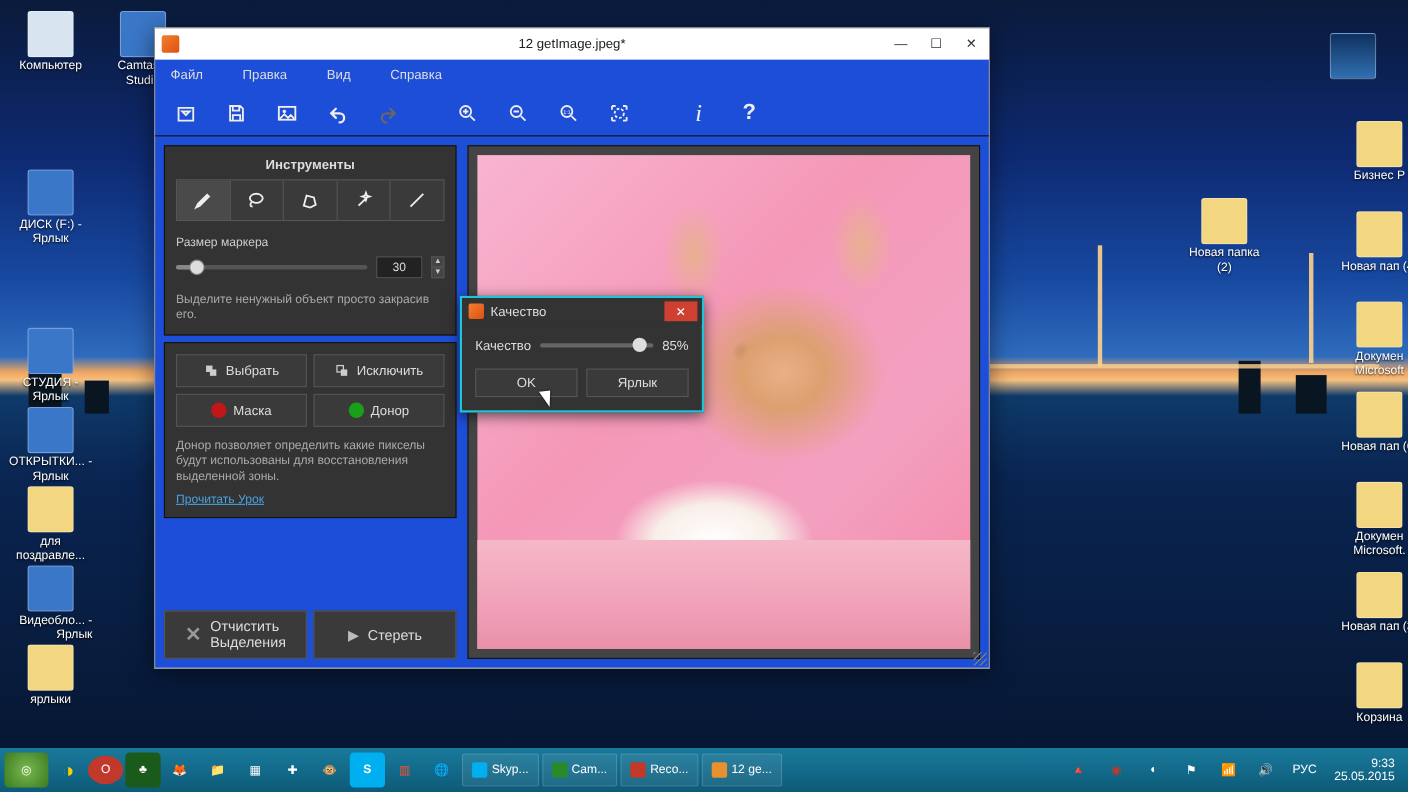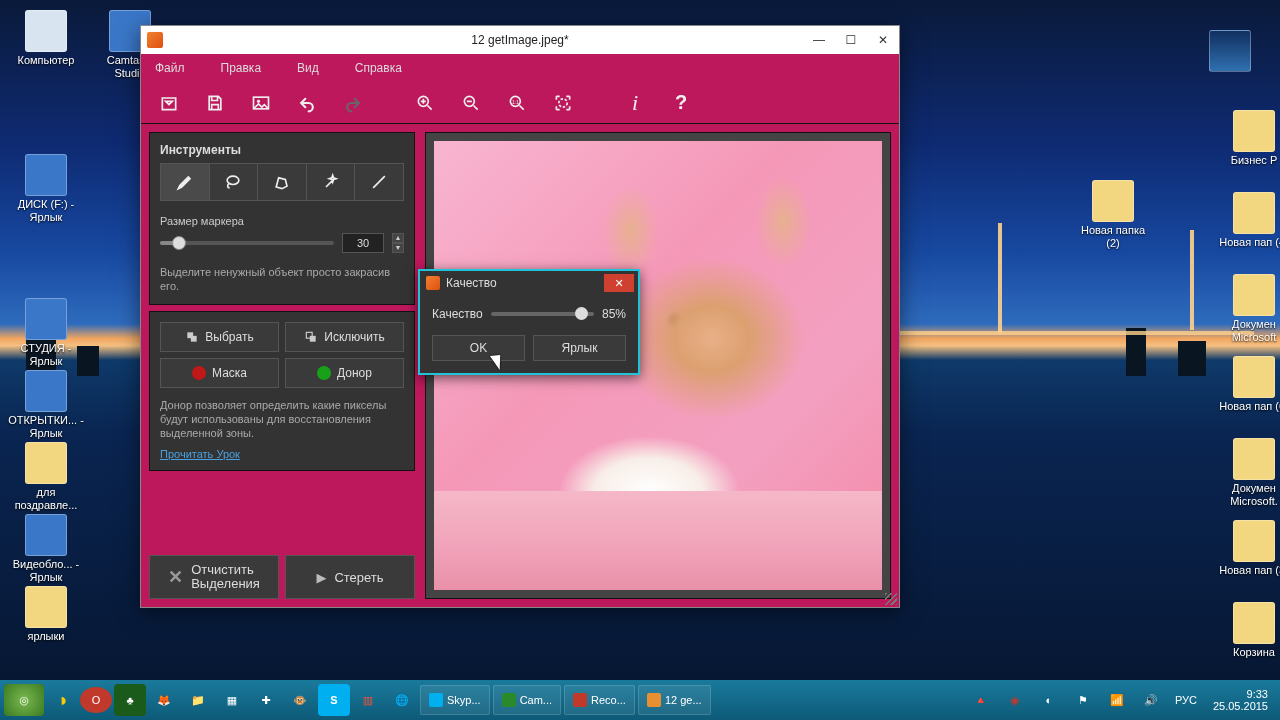--- a/index.html
+++ b/index.html
@@ -34,32 +34,32 @@
 
   
   .appwin { position:absolute; left:140px; top:25px; width:760px; height:583px; background:#fff; border:1px solid #888; box-shadow:0 4px 20px rgba(0,0,0,0.5); display:flex; flex-direction:column;}
   .titlebar { height:28px; background:#fff; display:flex; align-items:center; position:relative; }
   .titlebar .ticon{ width:16px;height:16px; margin:0 6px;
     background:linear-gradient(135deg,#f08030,#e05010); border-radius:2px;}
   .titlebar .ttext{ position:absolute; left:0; right:0; text-align:center; font-size:12px; color:#222;}
   .winbtns{ margin-left:auto; display:flex;}
   .winbtn{ width:32px;height:22px; display:flex;align-items:center;justify-content:center; font-size:12px; color:#333; cursor:pointer;}
 
-  .appbody{ flex:1; background:#be185d; display:flex; flex-direction:column; overflow:hidden;}
+  .appbody{ flex:1; background:#1d4ed8; display:flex; flex-direction:column; overflow:hidden;}
   .menubar{ height:28px; display:flex; align-items:center; gap:36px; padding:0 14px; color:#ddd; font-size:12px;}
   .menuitem{cursor:pointer;}
   .toolbar{ height:42px; display:flex; align-items:center; gap:18px; padding:0 14px; border-bottom:1px solid #111;}
   .tbtn{ width:28px;height:28px; display:flex;align-items:center;justify-content:center; color:#eee; cursor:pointer; font-size:18px;}
   .tbtn.dis{ color:#666; cursor:default;}
   .tbtn svg{width:20px;height:20px;fill:currentColor;stroke:currentColor;}
 
   .workarea{ flex:1; display:flex; gap:10px; padding:8px 8px 8px 8px; overflow:hidden;}
   .sidepanel{ width:266px; display:flex; flex-direction:column; gap:6px;}
   .panel{ background:#333; border:1px solid #111; padding:10px; color:#ccc; font-size:11px;}
-  .panel-title{ text-align:left; font-size:12px; color:#ddd; margin-bottom:6px; font-weight:bold;}
+  .panel-title{ text-align:center; font-size:12px; color:#ddd; margin-bottom:6px; font-weight:bold;}
   .toolrow{ display:flex; gap:0; border:1px solid #555; background:#3a3a3a;}
   .toolcell{ flex:1; height:36px; display:flex;align-items:center;justify-content:center; border-right:1px solid #555; cursor:pointer; color:#eee;}
   .toolcell:last-child{border-right:none;}
   .toolcell.active{ background:#4a4a4a;}
   .toolcell svg{width:20px;height:20px;fill:none;stroke:currentColor;stroke-width:2;}
 
   .slider-row{ display:flex; align-items:center; gap:8px; margin-top:6px;}
   .slider-track{ flex:1; height:4px; background:#555; border-radius:2px; position:relative;}
   .slider-fill{position:absolute;left:0;top:0;bottom:0;background:#888;border-radius:2px;}
   .slider-thumb{ position:absolute; top:-5px; width:14px;height:14px; background:#ddd; border-radius:7px; border:1px solid #888;}
@@ -146,21 +146,21 @@
       <div class="lab">СТУДИЯ - Ярлык</div>
     </div>
     <div class="dicon blue" style="left: 8px; top: 370px;">
       <div class="glyph"></div>
       <div class="lab">ОТКРЫТКИ... - Ярлык</div>
     </div>
     <div class="dicon " style="left: 8px; top: 442px;">
       <div class="glyph"></div>
       <div class="lab">для поздравле...</div>
     </div>
-    <div class="dicon blue" style="left: 8px; top: 514px;">
+    <div class="dicon blue" style="left: 8px; top: 514px; text-align: right;">
       <div class="glyph"></div>
       <div class="lab">Видеобло... - Ярлык</div>
     </div>
     <div class="dicon " style="left: 8px; top: 586px;">
       <div class="glyph"></div>
       <div class="lab">ярлыки</div>
     </div>
     <div class="dicon" style="left: 1075px; top: 180px;">
       <div class="glyph"></div>
       <div class="lab">Новая папка (2)</div>

